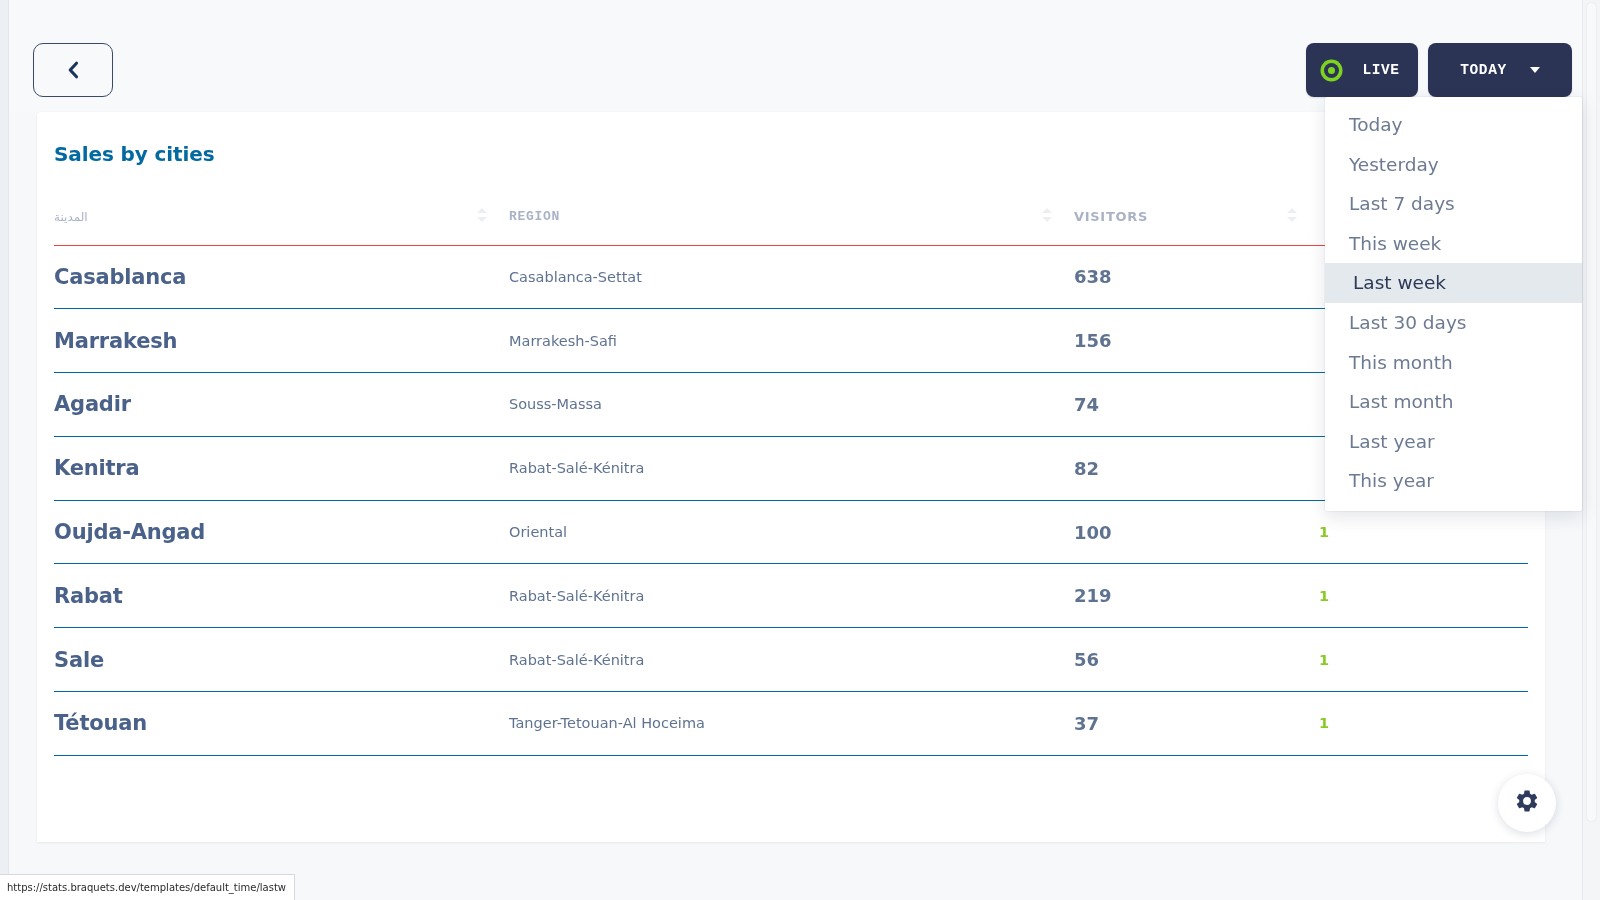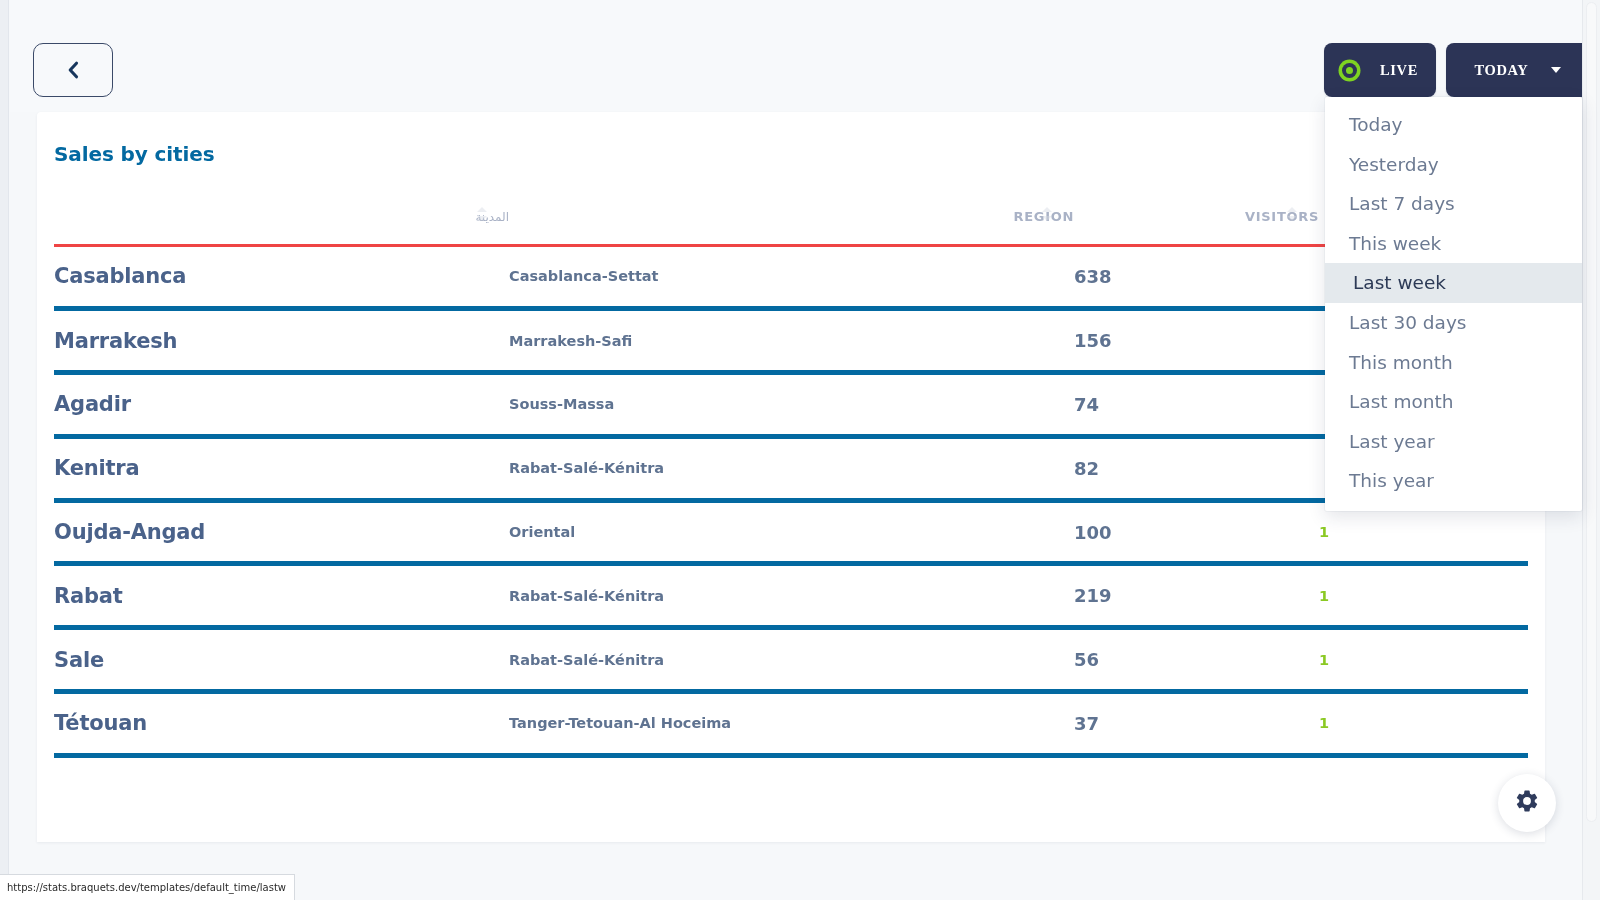--- a/index.html
+++ b/index.html
@@ -66,29 +66,28 @@
   .back-btn svg { display: block; }
 
   .btn-dark {
     position: absolute;
     top: 43px;
     height: 54px;
     background: #2c3456;
     color: #ffffff;
     border: none;
     border-radius: 8px;
-    font-family: Liberation Serif, serif;
+    font-family: Liberation Mono, monospace;
     font-size: 14.5px;
     font-weight: 700;
     letter-spacing: 0.6px;
     display: flex; align-items: center; justify-content: center;
     gap: 23px;
     cursor: pointer;
     box-shadow: 0 1px 2px rgba(20,30,60,.12);
-    margin-left: 18px;
   }
   .btn-live { left: 1296px; width: 112px; }
   .btn-today { left: 1418px; width: 144px; }
 
   .live-dot {
     width: 15px; height: 15px;
     border-radius: 50%;
     background: #7ed321;
     box-shadow: inset 0 0 0 4px #2c3456, 0 0 0 3.5px #7ed321;
     display: inline-block;
@@ -152,34 +151,34 @@
   table.dt {
     position: absolute;
     left: 17px; top: 77px;
     width: 1474px;
     border-collapse: collapse;
   }
 
   table.dt thead th {
     height: 56px;
     padding: 0;
-    text-align: right;
+    text-align: left;
     vertical-align: middle;
     font-size: 13px;
     font-weight: 700;
     letter-spacing: 0.7px;
     color: #a9b2c6;
-    border-bottom: 3px solid #ef4444;
+    border-bottom: 1px solid #ef4444;
     position: relative;
     cursor: pointer;
     white-space: nowrap;
   }
   th .th-label { display: inline-block; }
   th.col-city   { width: 455px; padding-left: 36px; }
-  th.col-region { width: 565px; padding-left: 8px; }
+  th.col-region { width: 565px; padding-left: 8px; font-family: Liberation Mono, monospace; }
   th.col-vis    { width: 245px; padding-left: 8px; }
   th.col-x      { width: 209px; padding-left: 24px; }
 
   th.rtl .th-label {
     direction: rtl;
     font-weight: 400;
     font-size: 12px;
     letter-spacing: 0;
   }
 
@@ -196,35 +195,35 @@
     border-left: 5px solid transparent;
     border-right: 5px solid transparent;
     opacity: .45;
   }
   .sorter i.up   { border-bottom: 5px solid #d5dae3; margin-bottom: 4px; }
   .sorter i.down { border-top: 5px solid #d5dae3; }
 
   table.dt tbody td {
     height: 63.8px;
     padding: 0;
-    border-bottom: 5px solid #0369a1;
+    border-bottom: 1px solid #0369a1;
     vertical-align: middle;
     white-space: nowrap;
   }
   td.c-city {
     padding-left: 63px;
     font-size: 21px;
     font-weight: 700;
     color: #4a628a;
     letter-spacing: -0.2px;
   }
   td.c-region {
     padding-left: 8px;
     font-size: 14.5px;
-    font-weight: 700;
+    font-weight: 400;
     color: #5f7391;
   }
   td.c-vis {
     padding-left: 8px;
     font-size: 18px;
     font-weight: 700;
     color: #5f7391;
   }
   td.c-x {
     padding-left: 24px;

